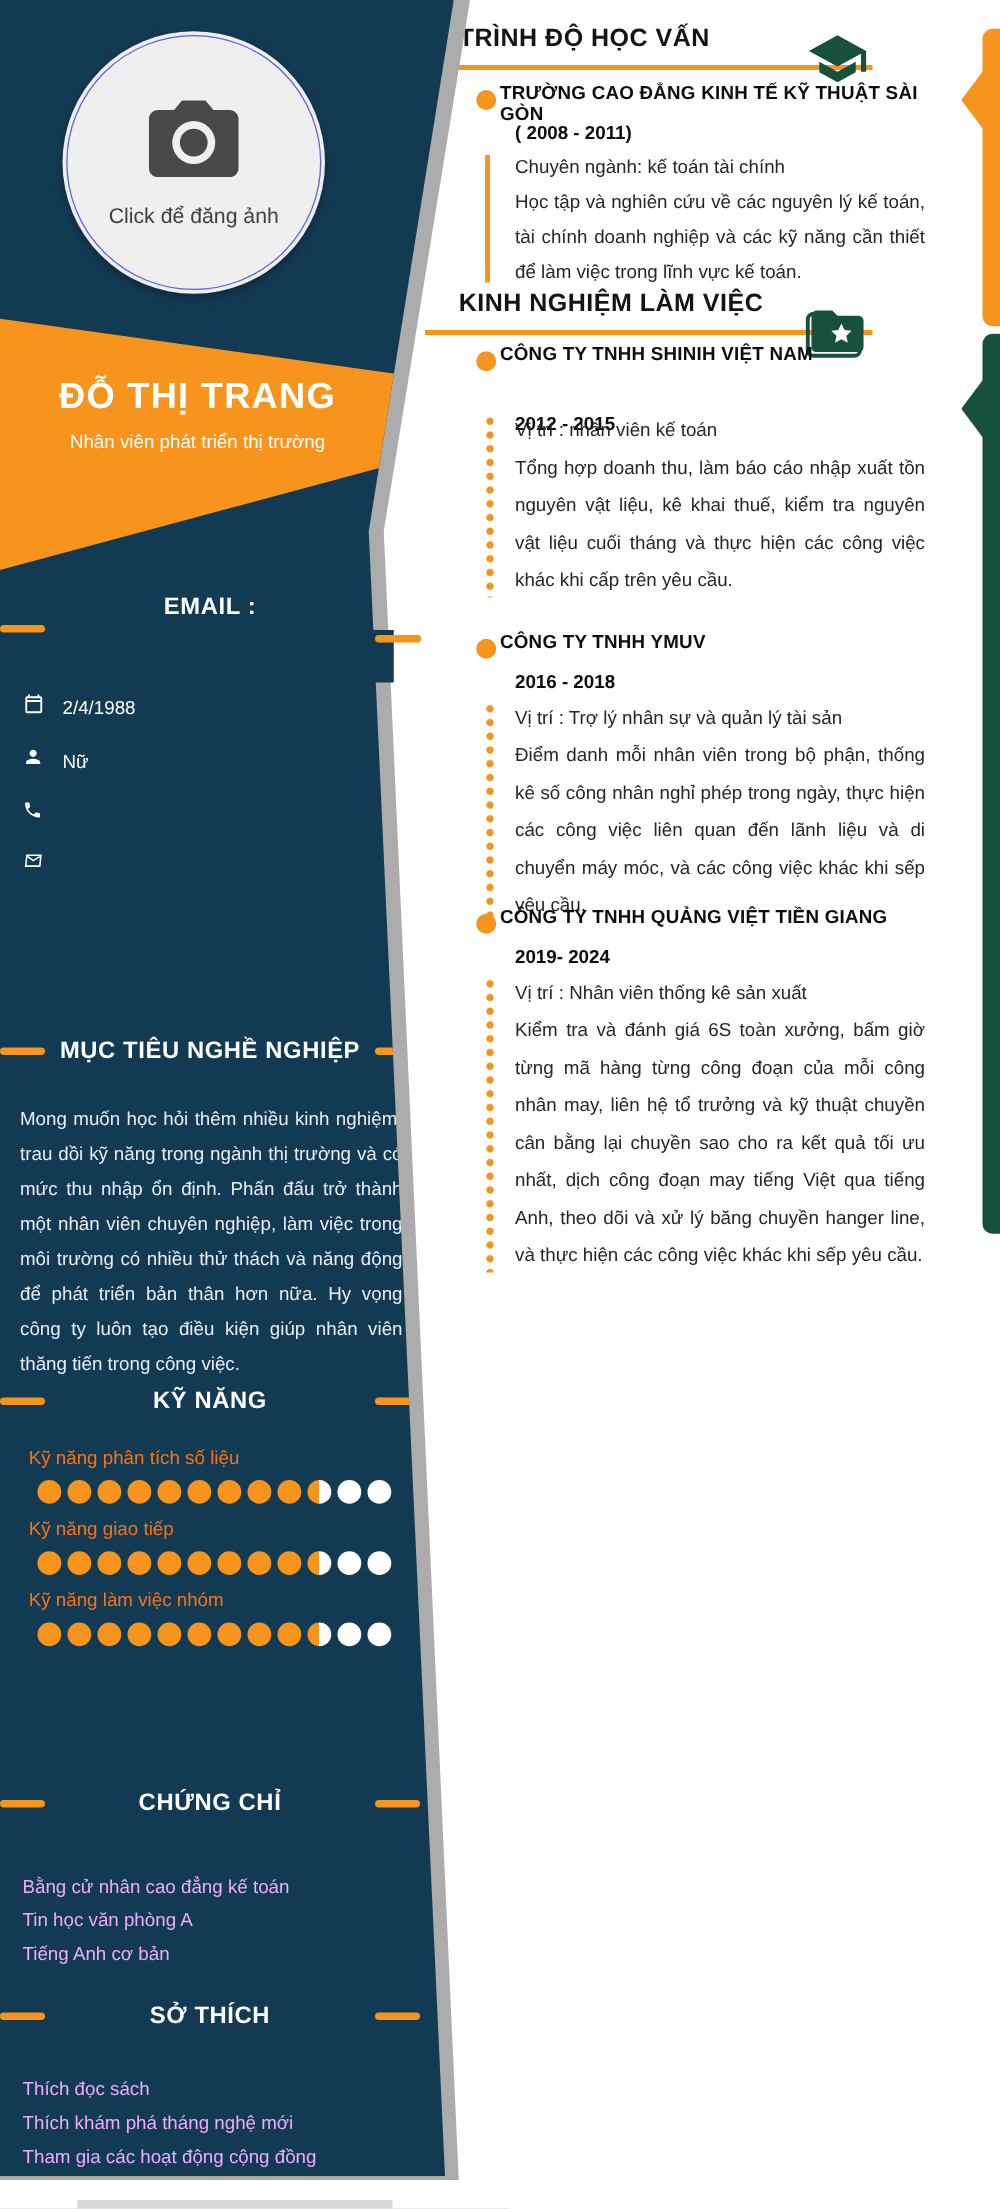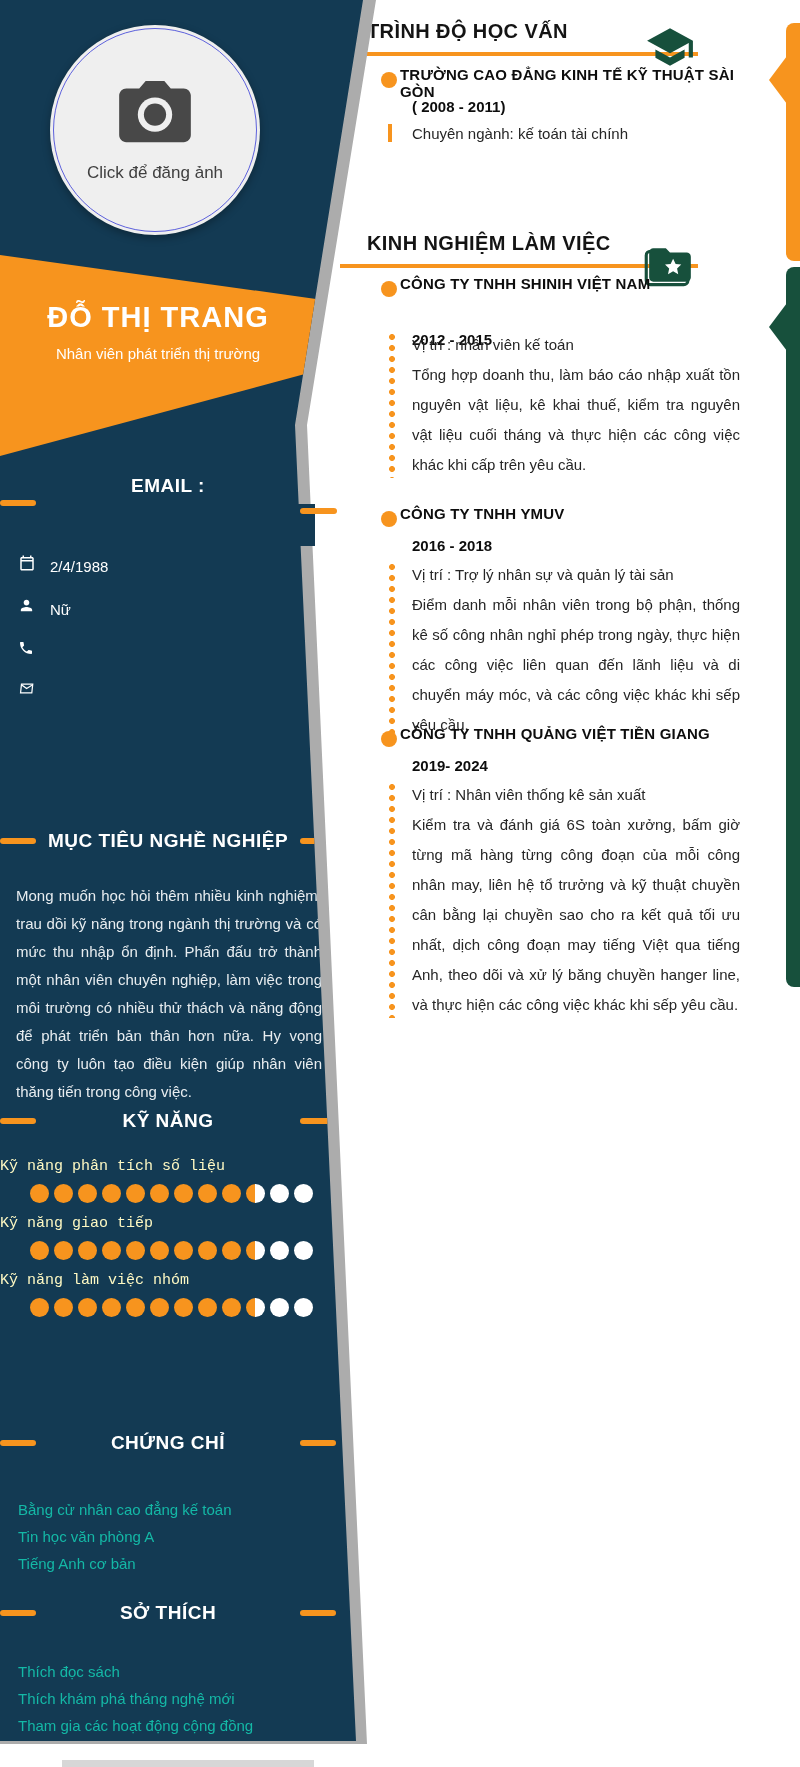--- a/index.html
+++ b/index.html
@@ -70,28 +70,28 @@
   .contact-row{display:flex;align-items:flex-start;min-height:24px;color:#ffffff;font-size:15px;}
   .contact-row .cicon{width:20px;flex:0 0 auto;margin-right:12px;padding-top:2px;}
   .contact-row .cval{line-height:23px;padding-top:3px;}
 
   .objective-text{
     position:absolute;left:16px;top:882px;width:306px;
     color:#e8edf0;font-size:15px;line-height:28px;text-align:justify;
   }
   .skills-list{position:absolute;left:0;top:1158px;width:340px;}
   .skill-block{margin-bottom:12px;}
-  .skill-label{color:#fef9c3;font-size:15px;margin-bottom:9px;font-family:Liberation Mono, monospace;}
+  .skill-label{color:#f97316;font-size:15px;padding-left:23px;margin-bottom:9px;}
   .dots-row{padding-left:30px;line-height:0;}
   .dot{width:19px;height:19px;border-radius:50%;display:inline-block;margin-right:5px;}
   .dot.full{background:#f7941e;}
   .dot.empty{background:#ffffff;}
   .dot.half{background:linear-gradient(90deg,#f7941e 50%,#ffffff 50%);}
 
-  .simple-list{position:absolute;left:18px;color:#14b8a6;font-size:15px;line-height:27px;}
+  .simple-list{position:absolute;left:18px;color:#f0abfc;font-size:15px;line-height:27px;}
   .cert-list{top:1496px;}
   .hobby-list{top:1658px;}
   .page2-peek{position:absolute;left:62px;top:1760px;width:252px;height:7px;background:#d7d7d7;z-index:0;}
 
   
   .main-h{
     position:absolute;left:367px;color:#141414;font-size:20px;font-weight:700;letter-spacing:.4px;z-index:0;
   }
   .main-underline{position:absolute;left:340px;width:358px;height:4px;background:#f7941e;z-index:0;}
   .edu-h{top:20px;} .edu-underline{top:52px;}
@@ -138,20 +138,21 @@
     </svg>
 </div>
 <div class="side-bar-right bar-orange"></div>
 <div class="notch notch-orange"></div>
 
 <div class="bullet edu-bullet"></div>
 <div class="entry-title edu-title">TRƯỜNG CAO ĐẲNG KINH TẾ KỸ THUẬT SÀI GÒN</div>
 <div class="entry-period edu-period">( 2008 - 2011)</div>
 <div class="entry-desc edu-desc">
   <p>Chuyên ngành: kế toán tài chính</p>
+  <p>Học tập và nghiên cứu về các nguyên lý kế toán, tài chính doanh nghiệp và các kỹ năng cần thiết để làm việc trong lĩnh vực kế toán.</p>
 </div>
 
 <div class="main-h exp-h">KINH NGHIỆM LÀM VIỆC</div>
 <div class="main-underline exp-underline"></div>
 <div class="icon-box folder-icon">
   <svg width="54" height="50" viewBox="0 0 24 24">
     <path transform="translate(-1.4,1.4)" fill="none" stroke="#17503c" stroke-width="1.5" d="M10 4H4c-1.1 0-2 .9-2 2v12c0 1.1.9 2 2 2h16c1.1 0 2-.9 2-2V8c0-1.1-.9-2-2-2h-8l-2-2z"></path>
     <path fill="#17503c" d="M10 4H4c-1.1 0-2 .9-2 2v12c0 1.1.9 2 2 2h16c1.1 0 2-.9 2-2V8c0-1.1-.9-2-2-2h-8l-2-2z"></path>
     <path fill="#ffffff" d="M13.5 9l1.2 2.5 2.7.3-2 1.9.55 2.7-2.45-1.35L11.05 16.4l.55-2.7-2-1.9 2.7-.3z"></path>
   </svg>

